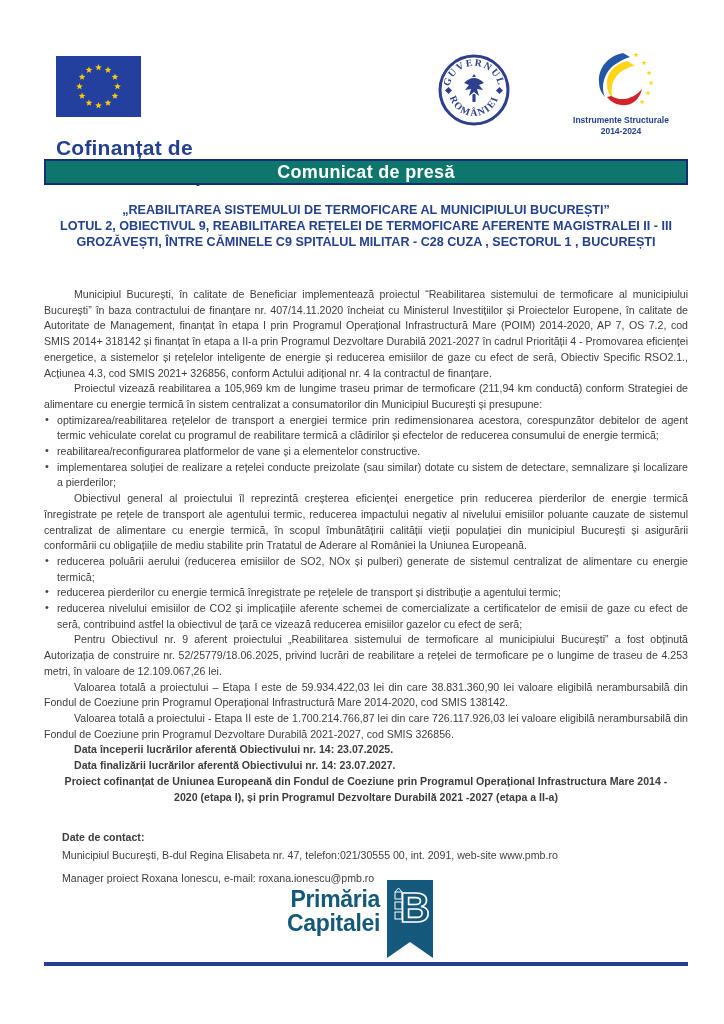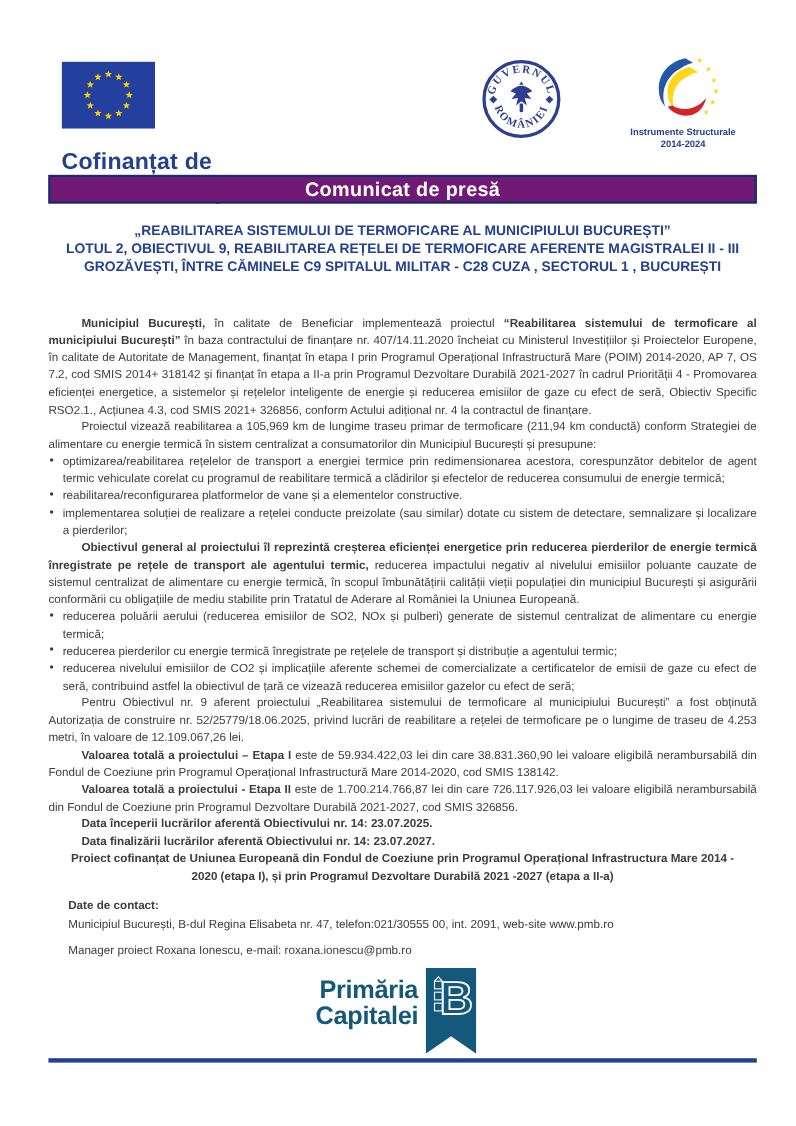--- a/index.html
+++ b/index.html
@@ -14,43 +14,43 @@
   .eu-block{position:absolute;left:12px;top:6px;display:flex;align-items:flex-start;gap:17px;flex-direction:column;}
   .eu-flag{display:block;}
   .eu-text{font-weight:bold;color:#24418f;font-size:21px;line-height:27px;letter-spacing:.2px;}
   .gov-block{position:absolute;left:392px;top:0;}
   .is-block{position:absolute;right:2px;top:0;width:130px;text-align:center;}
   .is-block svg{display:block;margin:0 auto;}
   .is-caption{font-size:8.5px;font-weight:bold;color:#24418f;line-height:1.3;margin-top:1px;}
   
   .banner{
     position:absolute;top:159px;left:44px;right:36px;height:22px;
-    background:#701a75;border:2px solid #142f6e;
+    background:#0f766e;border:2px solid #142f6e;
     display:flex;align-items:center;justify-content:center;
   }
   .banner span{color:#ffffff;font-weight:bold;font-size:18px;letter-spacing:.3px;}
   
   .title{
     position:absolute;top:202px;left:44px;right:36px;
     text-align:center;color:#24418f;font-weight:bold;
     font-size:12.6px;line-height:16px;
   }
   
   .content{
     position:absolute;top:287px;left:44px;width:644px;
     font-size:10.6px;line-height:15.7px;text-align:justify;
   }
   .content p{margin:0;text-indent:30px;}
   .content ul{margin:0;padding:0;list-style:none;}
   .content li{position:relative;padding-left:13px;text-align:justify;}
   .content li::before{content:"\2022";position:absolute;left:1px;top:-1px;font-size:11px;}
-  .b{font-weight:bold;}
+  .b{font-weight:normal;}
   .pbold{font-weight:bold;}
   .footnote{margin-top:15px;text-indent:0 !important;text-align:center;font-weight:bold;padding:0 14px;}
-  .contact{margin-top:11px;margin-left:18px;}
+  .contact{margin-top:25px;margin-left:18px;}
   .contact p{text-indent:0;margin:0 0 7px 0;text-align:left;}
   .contact .head{font-weight:bold;margin-bottom:2px;}
   
   .pc-logo{position:absolute;top:880px;left:0;width:720px;display:flex;justify-content:center;align-items:flex-start;gap:7px;}
   .pc-text{text-align:right;color:#14587c;font-weight:bold;font-size:23px;line-height:24px;margin-top:7px;letter-spacing:-.3px;}
   .bottom-rule{position:absolute;top:962px;left:44px;right:36px;height:4px;background:#24418f;}
   .defs{position:absolute;width:0;height:0;}
 </style>
 </head>
 <body>

